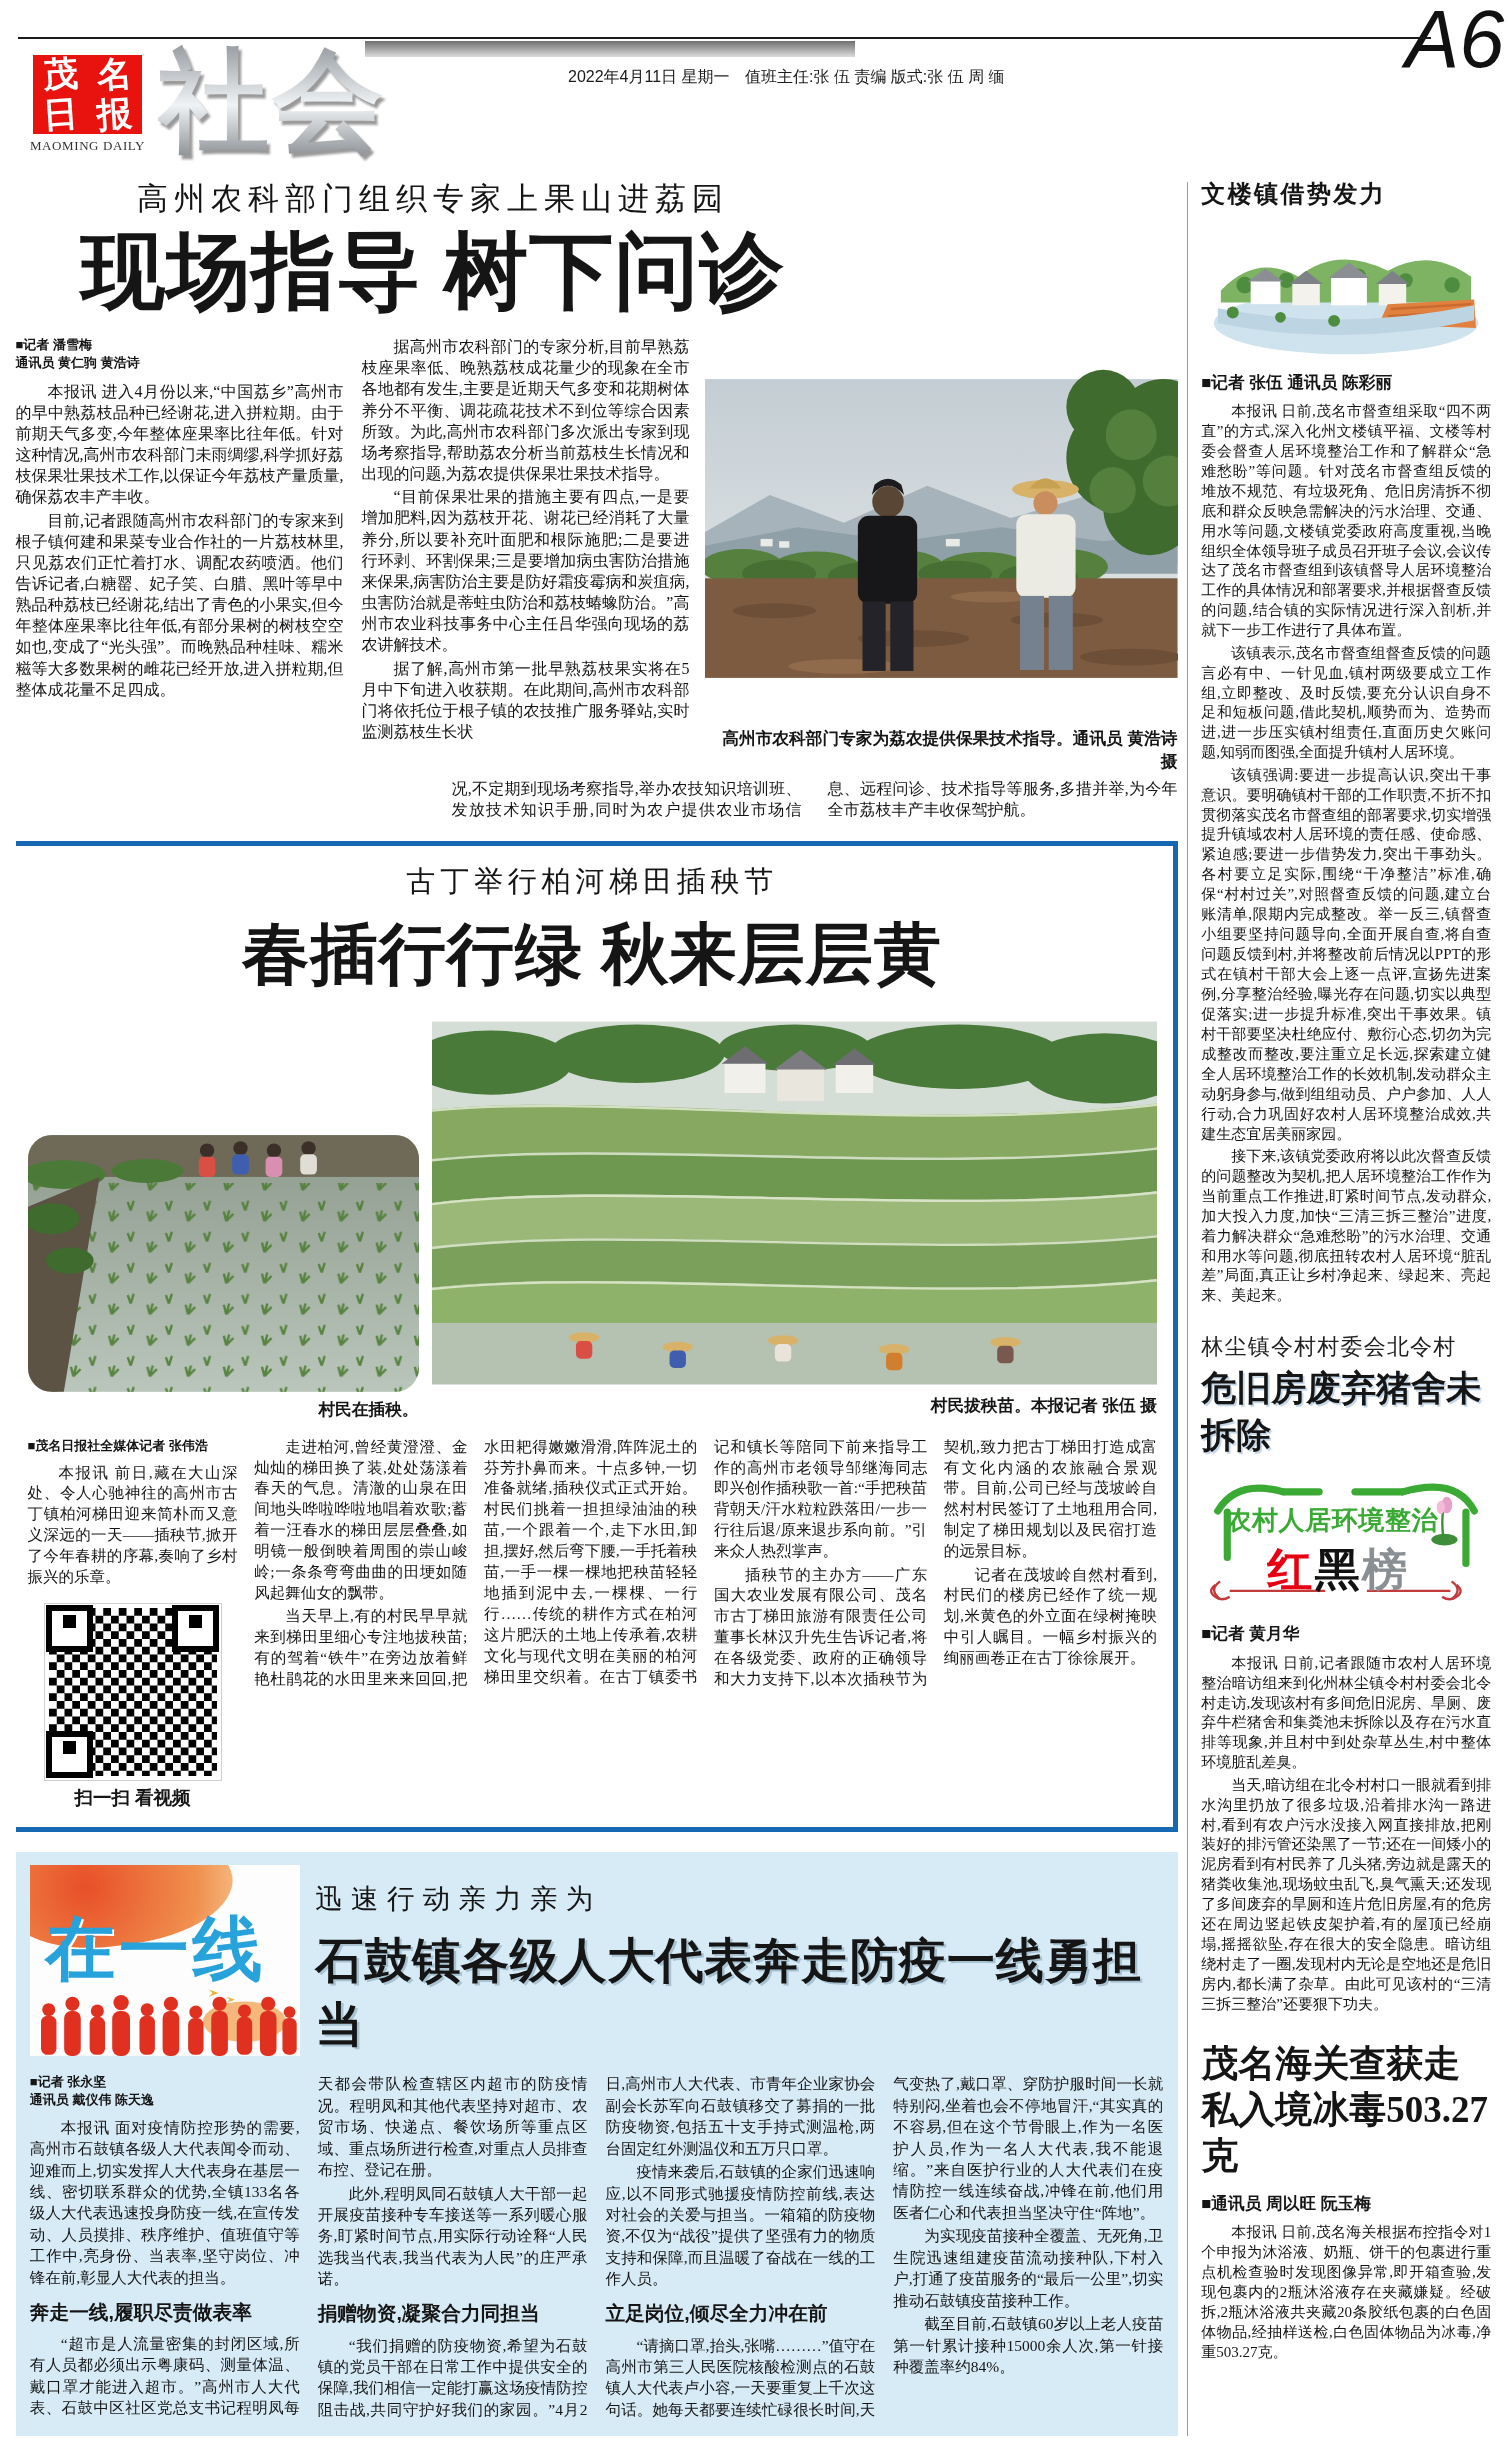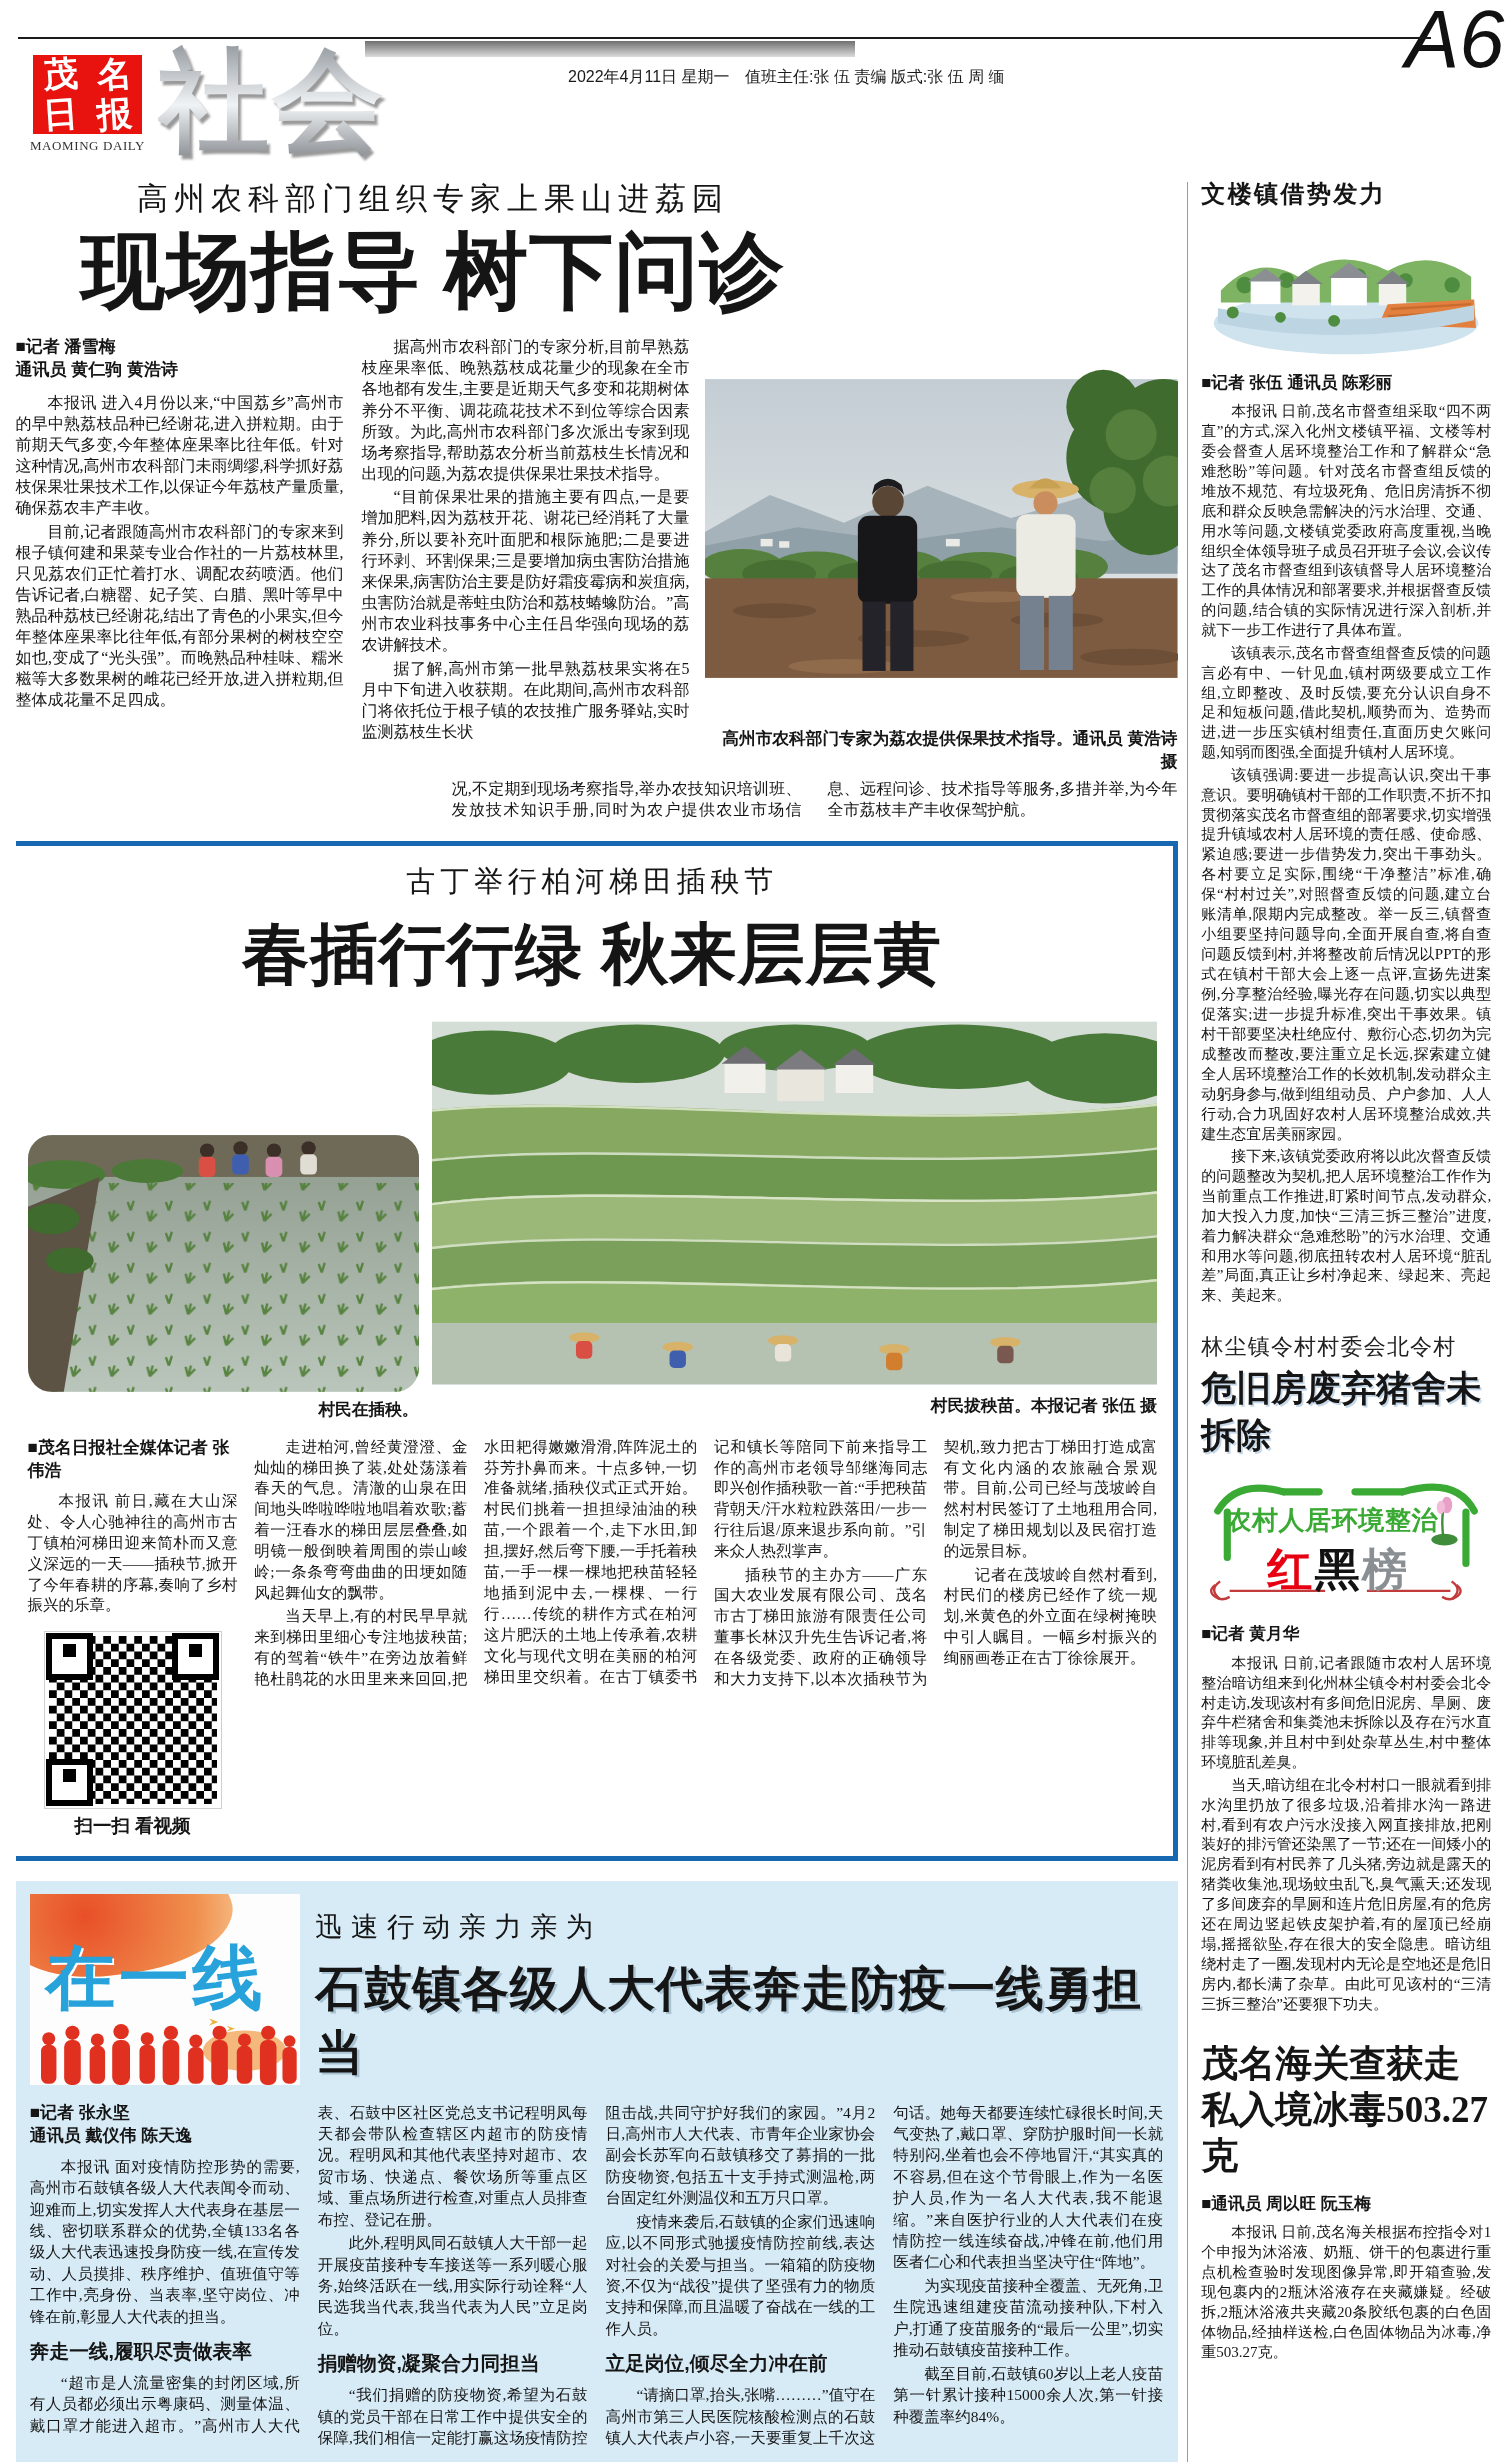--- a/index.html
+++ b/index.html
@@ -19,21 +19,21 @@
         background:linear-gradient(180deg,#7d838a 0%,#f0f3f5 52%,#686d73 100%);
         -webkit-background-clip:text;background-clip:text;color:transparent;filter:drop-shadow(3.6px 4.2px 1.2px #9a9a9a);}
   .dateline{position:absolute;top:67px;left:568px;width:292px;font-size:16px;font-family:"Liberation Sans","DejaVu Sans",sans-serif;color:#1a1a1a;white-space:nowrap;}
   .dateline span{margin-right:15.5px;}
   
   .content{display:flex;padding:0 15.5px;gap:9.5px;align-items:stretch;}
   .main{width:1162px;flex:0 0 auto;}
   .vdiv{width:1.2px;background:#9a9a9a;margin-top:8.4px;}
   .rightcol{flex:1;min-width:0;padding:3.6px 1.2px 0 3.6px;}
   
-  .byline{font-family:"Liberation Sans","DejaVu Sans",sans-serif;font-weight:bold;font-size:17px;line-height:1.35;}
+  .byline{font-family:"Liberation Sans","DejaVu Sans",sans-serif;font-weight:bold;font-size:13px;line-height:1.35;}
   .body-p{text-align:justify;text-indent:2em;margin:0 0 2.4px 0;}
   .caption{font-family:"Liberation Sans","DejaVu Sans",sans-serif;font-weight:bold;font-size:16.7px;margin-top:6px;}
   .ph{display:block;width:100%;}
   
   .a1{margin-top:3.6px;}
   .a1-head{width:835px;text-align:center;}
   .a1-kicker{font-size:31px;letter-spacing:6px;}
   .a1-headline{font-size:84px;font-weight:900;letter-spacing:1.2px;line-height:1.05;margin-top:8.4px;}
   .a1-bodyrow{display:flex;gap:15.5px;margin-top:20px;}
   .a1-text{width:674px;font-size:16px;line-height:1.32;column-count:2;column-gap:18px;}
@@ -378,21 +378,21 @@
         </div>
       </div>
       <div class="a3-body">
         <div class="byline">
           <div>■记者 张永坚</div>
           <div>通讯员 戴仪伟 陈天逸</div>
         </div>
         <p class="body-p">本报讯 面对疫情防控形势的需要,高州市石鼓镇各级人大代表闻令而动、迎难而上,切实发挥人大代表身在基层一线、密切联系群众的优势,全镇133名各级人大代表迅速投身防疫一线,在宣传发动、人员摸排、秩序维护、值班值守等工作中,亮身份、当表率,坚守岗位、冲锋在前,彰显人大代表的担当。</p>
         <div class="a3-sub">奔走一线,履职尽责做表率</div>
         <p class="body-p">“超市是人流量密集的封闭区域,所有人员都必须出示粤康码、测量体温、戴口罩才能进入超市。”高州市人大代表、石鼓中区社区党总支书记程明凤每天都会带队检查辖区内超市的防疫情况。程明凤和其他代表坚持对超市、农贸市场、快递点、餐饮场所等重点区域、重点场所进行检查,对重点人员排查布控、登记在册。</p>
-        <p class="body-p">此外,程明凤同石鼓镇人大干部一起开展疫苗接种专车接送等一系列暖心服务,始终活跃在一线,用实际行动诠释“人民选我当代表,我当代表为人民”立足岗位。</p>
+        <p class="body-p">此外,程明凤同石鼓镇人大干部一起开展疫苗接种专车接送等一系列暖心服务,盯紧时间节点,用实际行动诠释“人民选我当代表,我当代表为人民”的庄严承诺。</p>
         <div class="a3-sub">捐赠物资,凝聚合力同担当</div>
         <p class="body-p">“我们捐赠的防疫物资,希望为石鼓镇的党员干部在日常工作中提供安全的保障,我们相信一定能打赢这场疫情防控阻击战,共同守护好我们的家园。”4月2日,高州市人大代表、市青年企业家协会副会长苏军向石鼓镇移交了募捐的一批防疫物资,包括五十支手持式测温枪,两台固定红外测温仪和五万只口罩。</p>
         <p class="body-p">疫情来袭后,石鼓镇的企家们迅速响应,以不同形式驰援疫情防控前线,表达对社会的关爱与担当。一箱箱的防疫物资,不仅为“战役”提供了坚强有力的物质支持和保障,而且温暖了奋战在一线的工作人员。</p>
         <div class="a3-sub">立足岗位,倾尽全力冲在前</div>
         <p class="body-p">“请摘口罩,抬头,张嘴………”值守在高州市第三人民医院核酸检测点的石鼓镇人大代表卢小容,一天要重复上千次这句话。她每天都要连续忙碌很长时间,天气变热了,戴口罩、穿防护服时间一长就特别闷,坐着也会不停地冒汗,“其实真的不容易,但在这个节骨眼上,作为一名医护人员,作为一名人大代表,我不能退缩。”来自医护行业的人大代表们在疫情防控一线连续奋战,冲锋在前,他们用医者仁心和代表担当坚决守住“阵地”。</p>
         <p class="body-p">为实现疫苗接种全覆盖、无死角,卫生院迅速组建疫苗流动接种队,下村入户,打通了疫苗服务的“最后一公里”,切实推动石鼓镇疫苗接种工作。</p>
         <p class="body-p">截至目前,石鼓镇60岁以上老人疫苗第一针累计接种15000余人次,第一针接种覆盖率约84%。</p>
       </div>
 
     </div>

